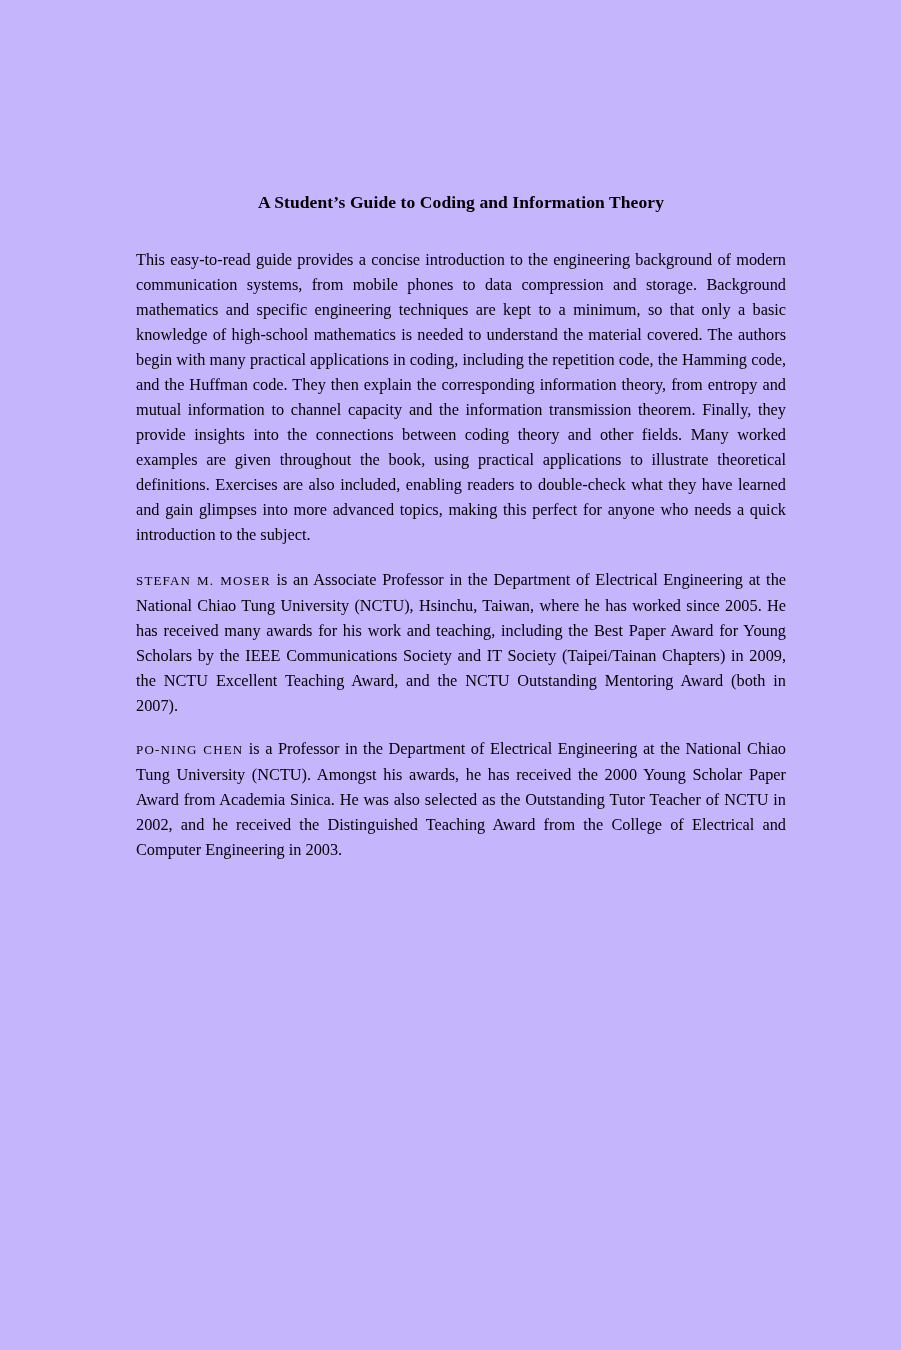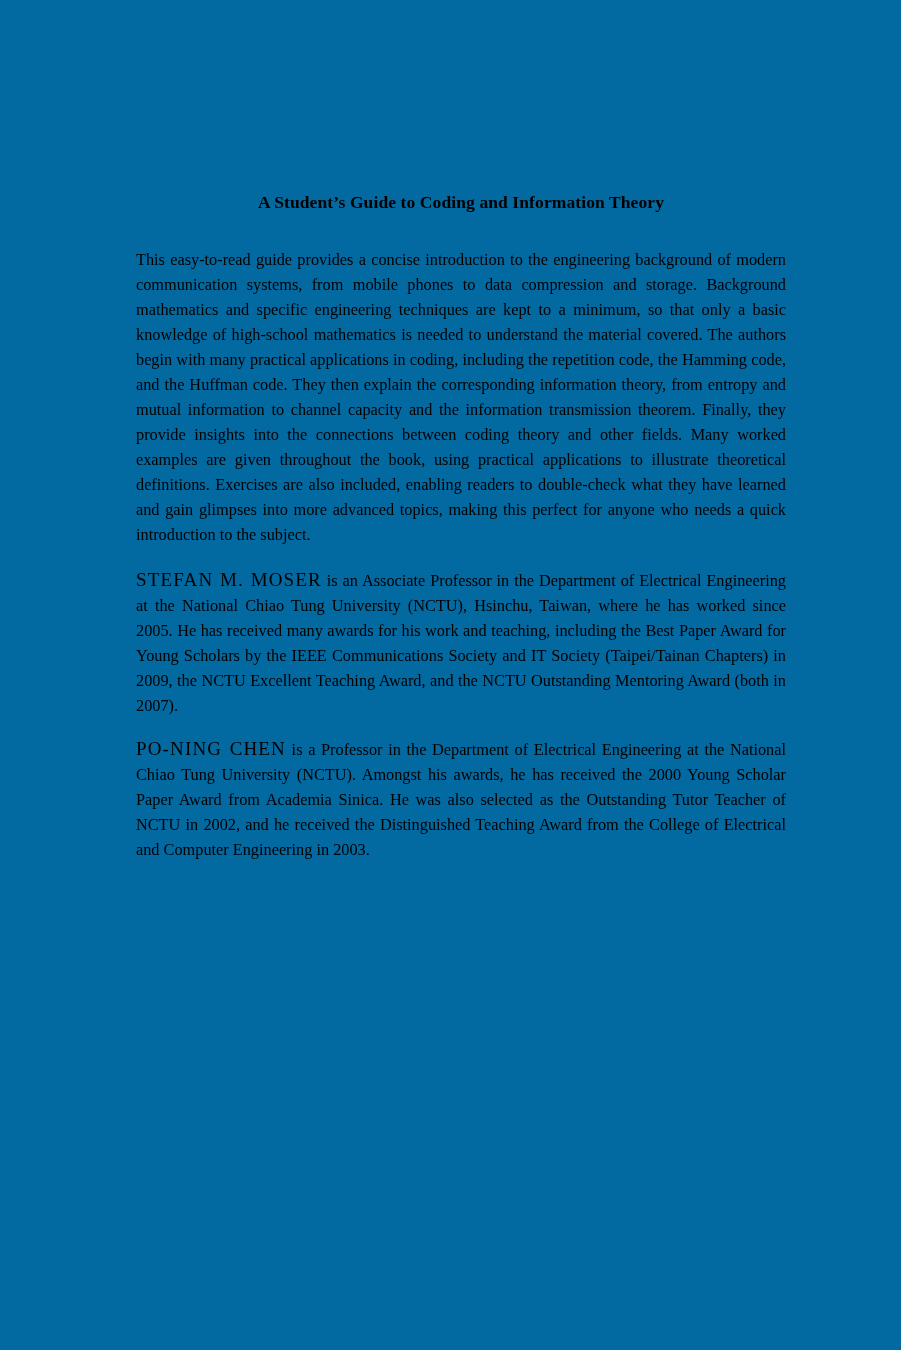--- a/index.html
+++ b/index.html
@@ -9,21 +9,21 @@
   }
   body {
     font-family: "Liberation Serif", serif;
     color: #000000;
   }
   .page {
     position: relative;
     width: 901px;
     height: 1350px;
     margin: 0 auto;
-    background: #0369a1;
+    background: #c4b5fd;
     overflow: hidden;
   }
   .content {
     position: absolute;
     left: 136px;
     top: 192px;
     width: 650px;
   }
   .book-title {
     font-size: 17.5px;
@@ -41,21 +41,21 @@
     hyphens: manual;
   }
   .para:last-child {
     margin-bottom: 0;
   }
   .para.bio {
     margin-bottom: 18px;
   }
   .smallcaps {
     font-variant: normal;
-    font-size: 19px;
+    font-size: 13px;
     letter-spacing: 1.15px;
     text-transform: uppercase;
   }
 </style>
 </head>
 <body>
 
 <div class="page">
   <div class="content">
 

